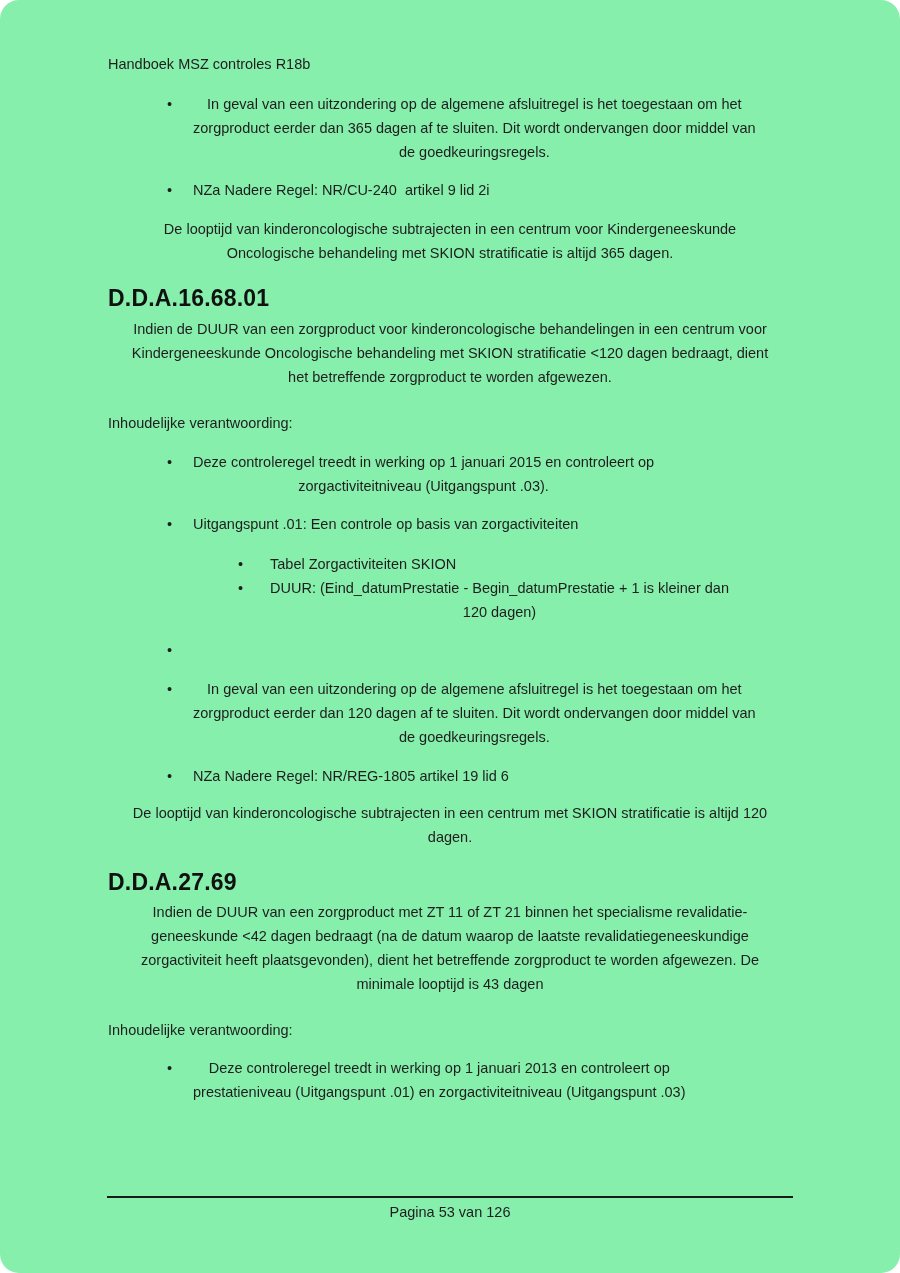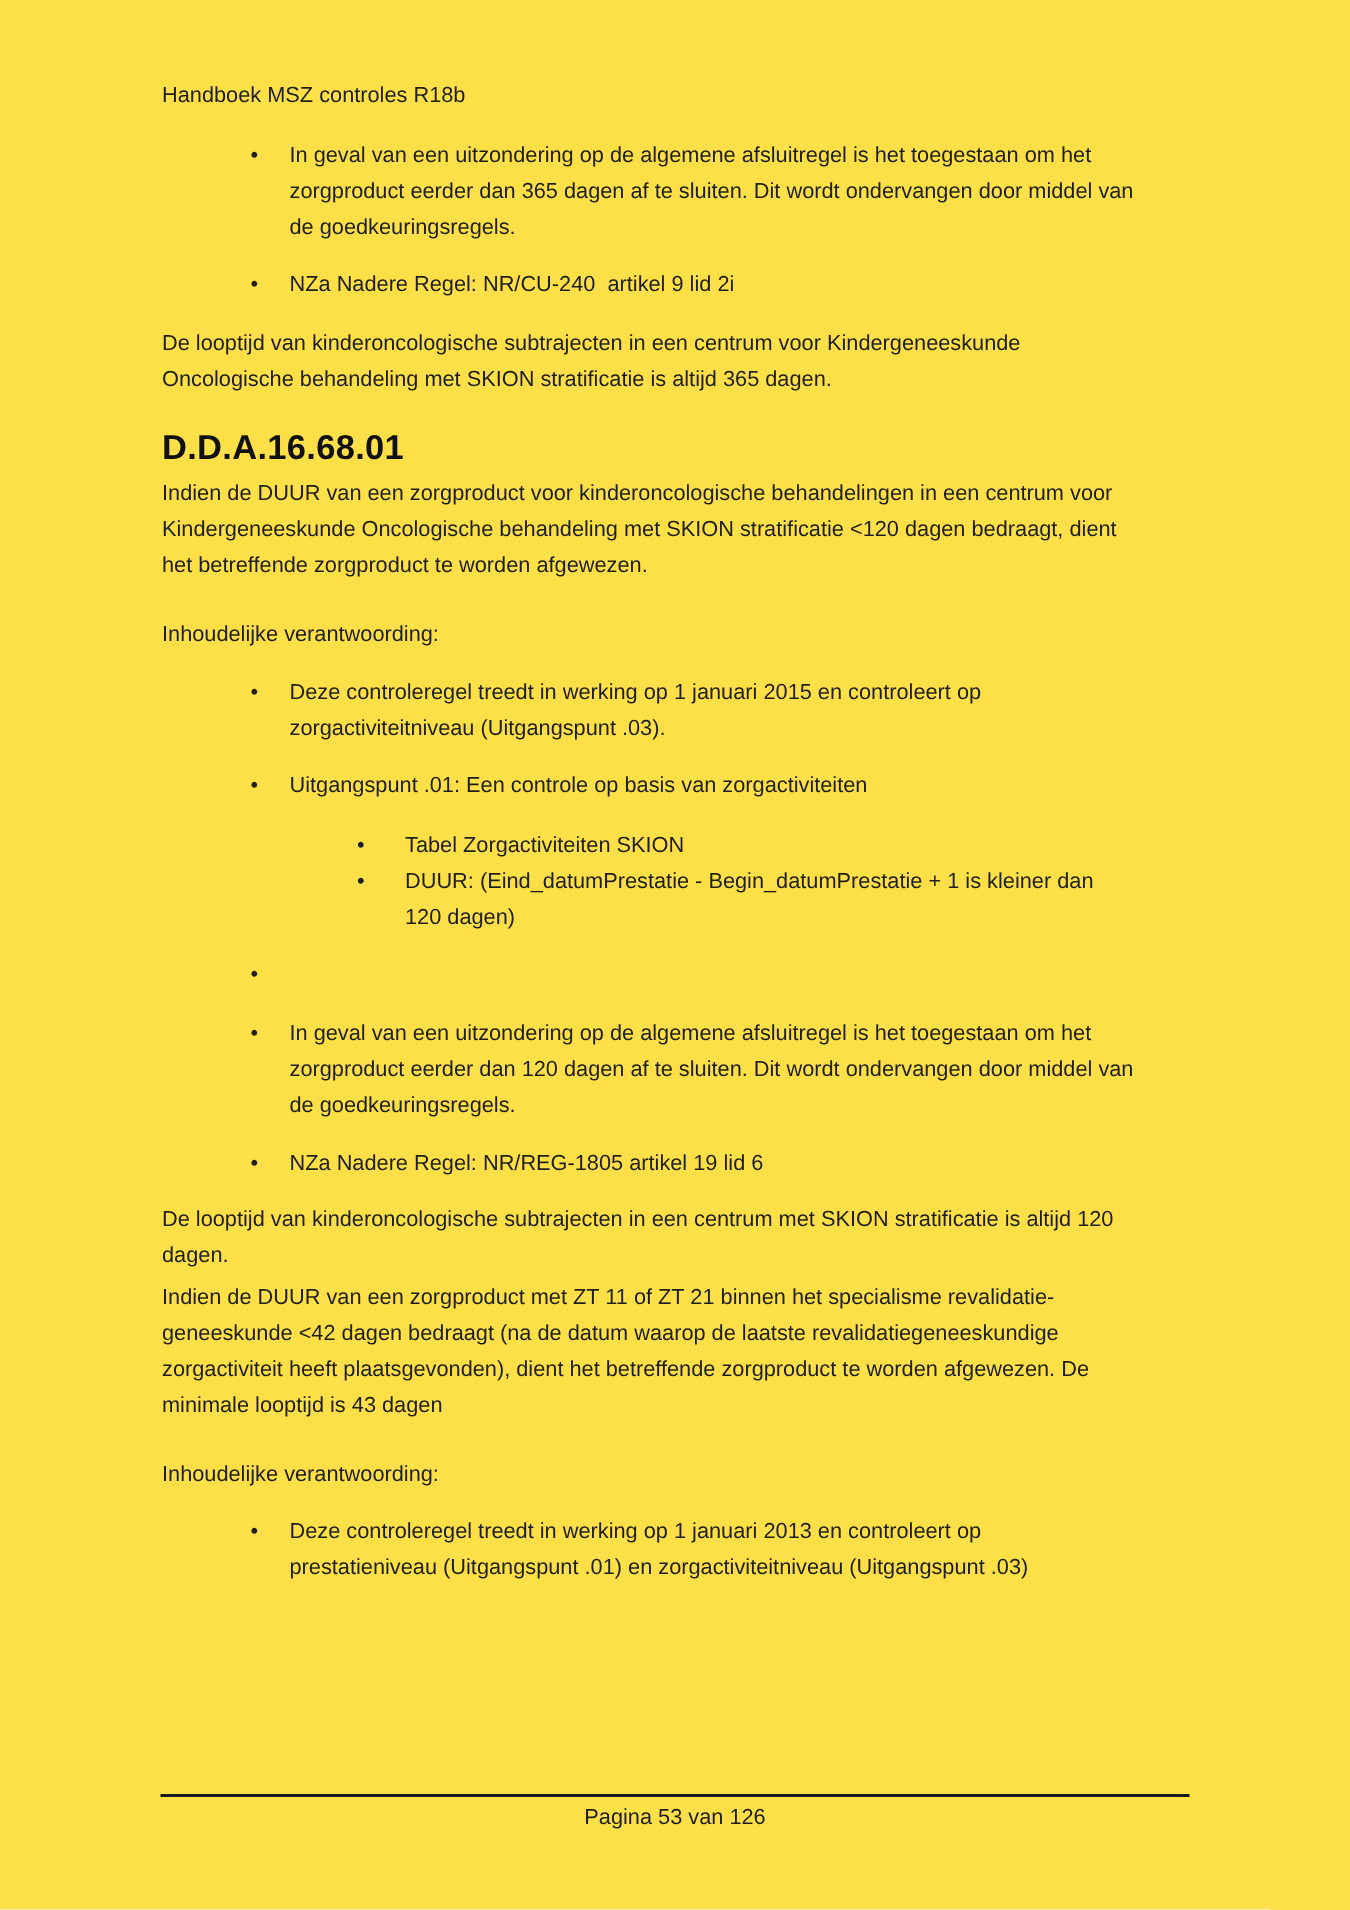--- a/index.html
+++ b/index.html
@@ -4,33 +4,35 @@
 <style>
   html, body {
     margin: 0;
     padding: 0;
     background: #ffffff;
   }
   .page {
     position: relative;
     width: 900px;
     height: 1273px;
-    background: #fde047;
+    background: #86efac;
     font-family: "Liberation Sans", "DejaVu Sans", sans-serif;
     color: #1e1e1e;
     overflow: hidden;
+    border-radius: 19px;
   }
   .content {
     padding: 52px 108px 0 108px;
     font-size: 14.5px;
     line-height: 24px;
   }
   .lines {
     white-space: pre;        
     display: block;
+    text-align: center;
   }
   .doc-header {
     line-height: 24px;
   }
   .para { margin: 0; }
   .heading {
     font-size: 23px;
     font-weight: bold;
     color: #111111;
     line-height: 28px;
@@ -141,20 +143,21 @@
     <div class="bullet b1 mt15">
       <span class="marker">•</span>
       <span class="lines">NZa Nadere Regel: NR/REG-1805 artikel 19 lid 6</span>
     </div>
 
     <div class="mt13">
       <div class="para lines mt0">De looptijd van kinderoncologische subtrajecten in een centrum met SKION stratificatie is altijd 120
 dagen.</div>
     </div>
 
+    <div class="heading mt19">D.D.A.27.69</div>
 
     <div class="para lines mt4">Indien de DUUR van een zorgproduct met ZT 11 of ZT 21 binnen het specialisme revalidatie-
 geneeskunde &lt;42 dagen bedraagt (na de datum waarop de laatste revalidatiegeneeskundige
 zorgactiviteit heeft plaatsgevonden), dient het betreffende zorgproduct te worden afgewezen. De
 minimale looptijd is 43 dagen</div>
 
     <div class="para mt22">Inhoudelijke verantwoording:</div>
 
     <div class="bullet b1 mt14">
       <span class="marker">•</span>

